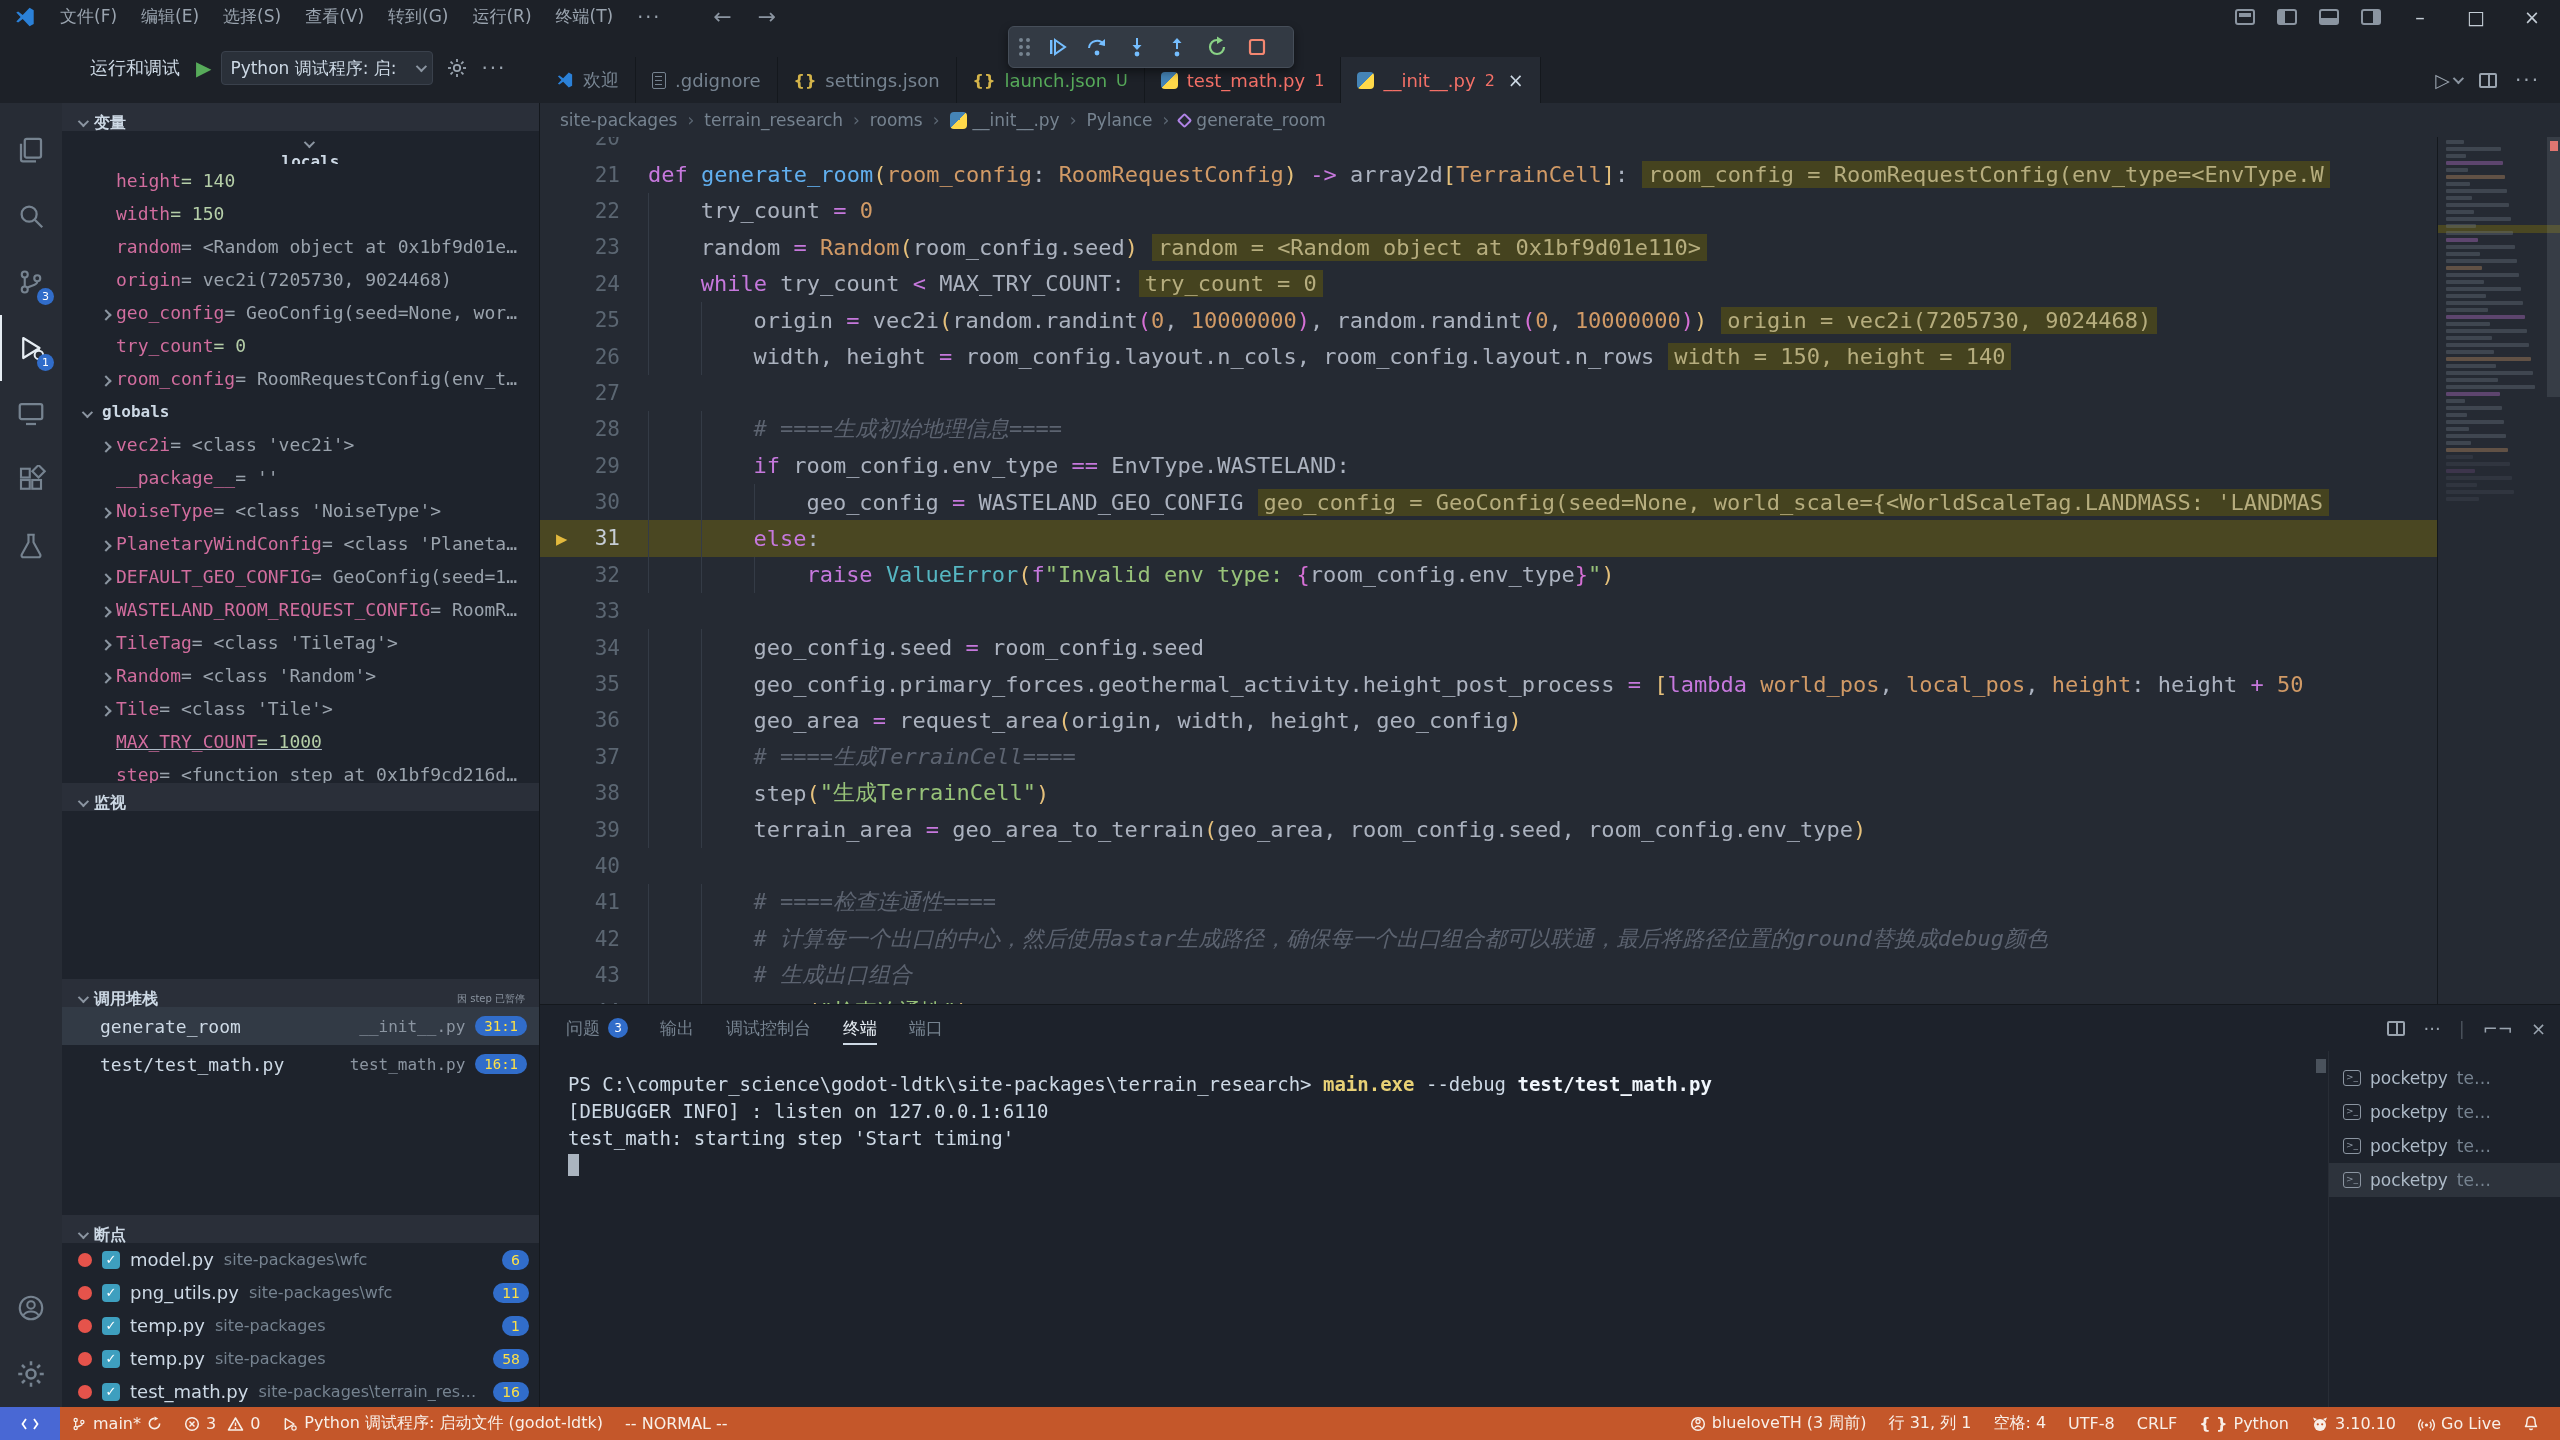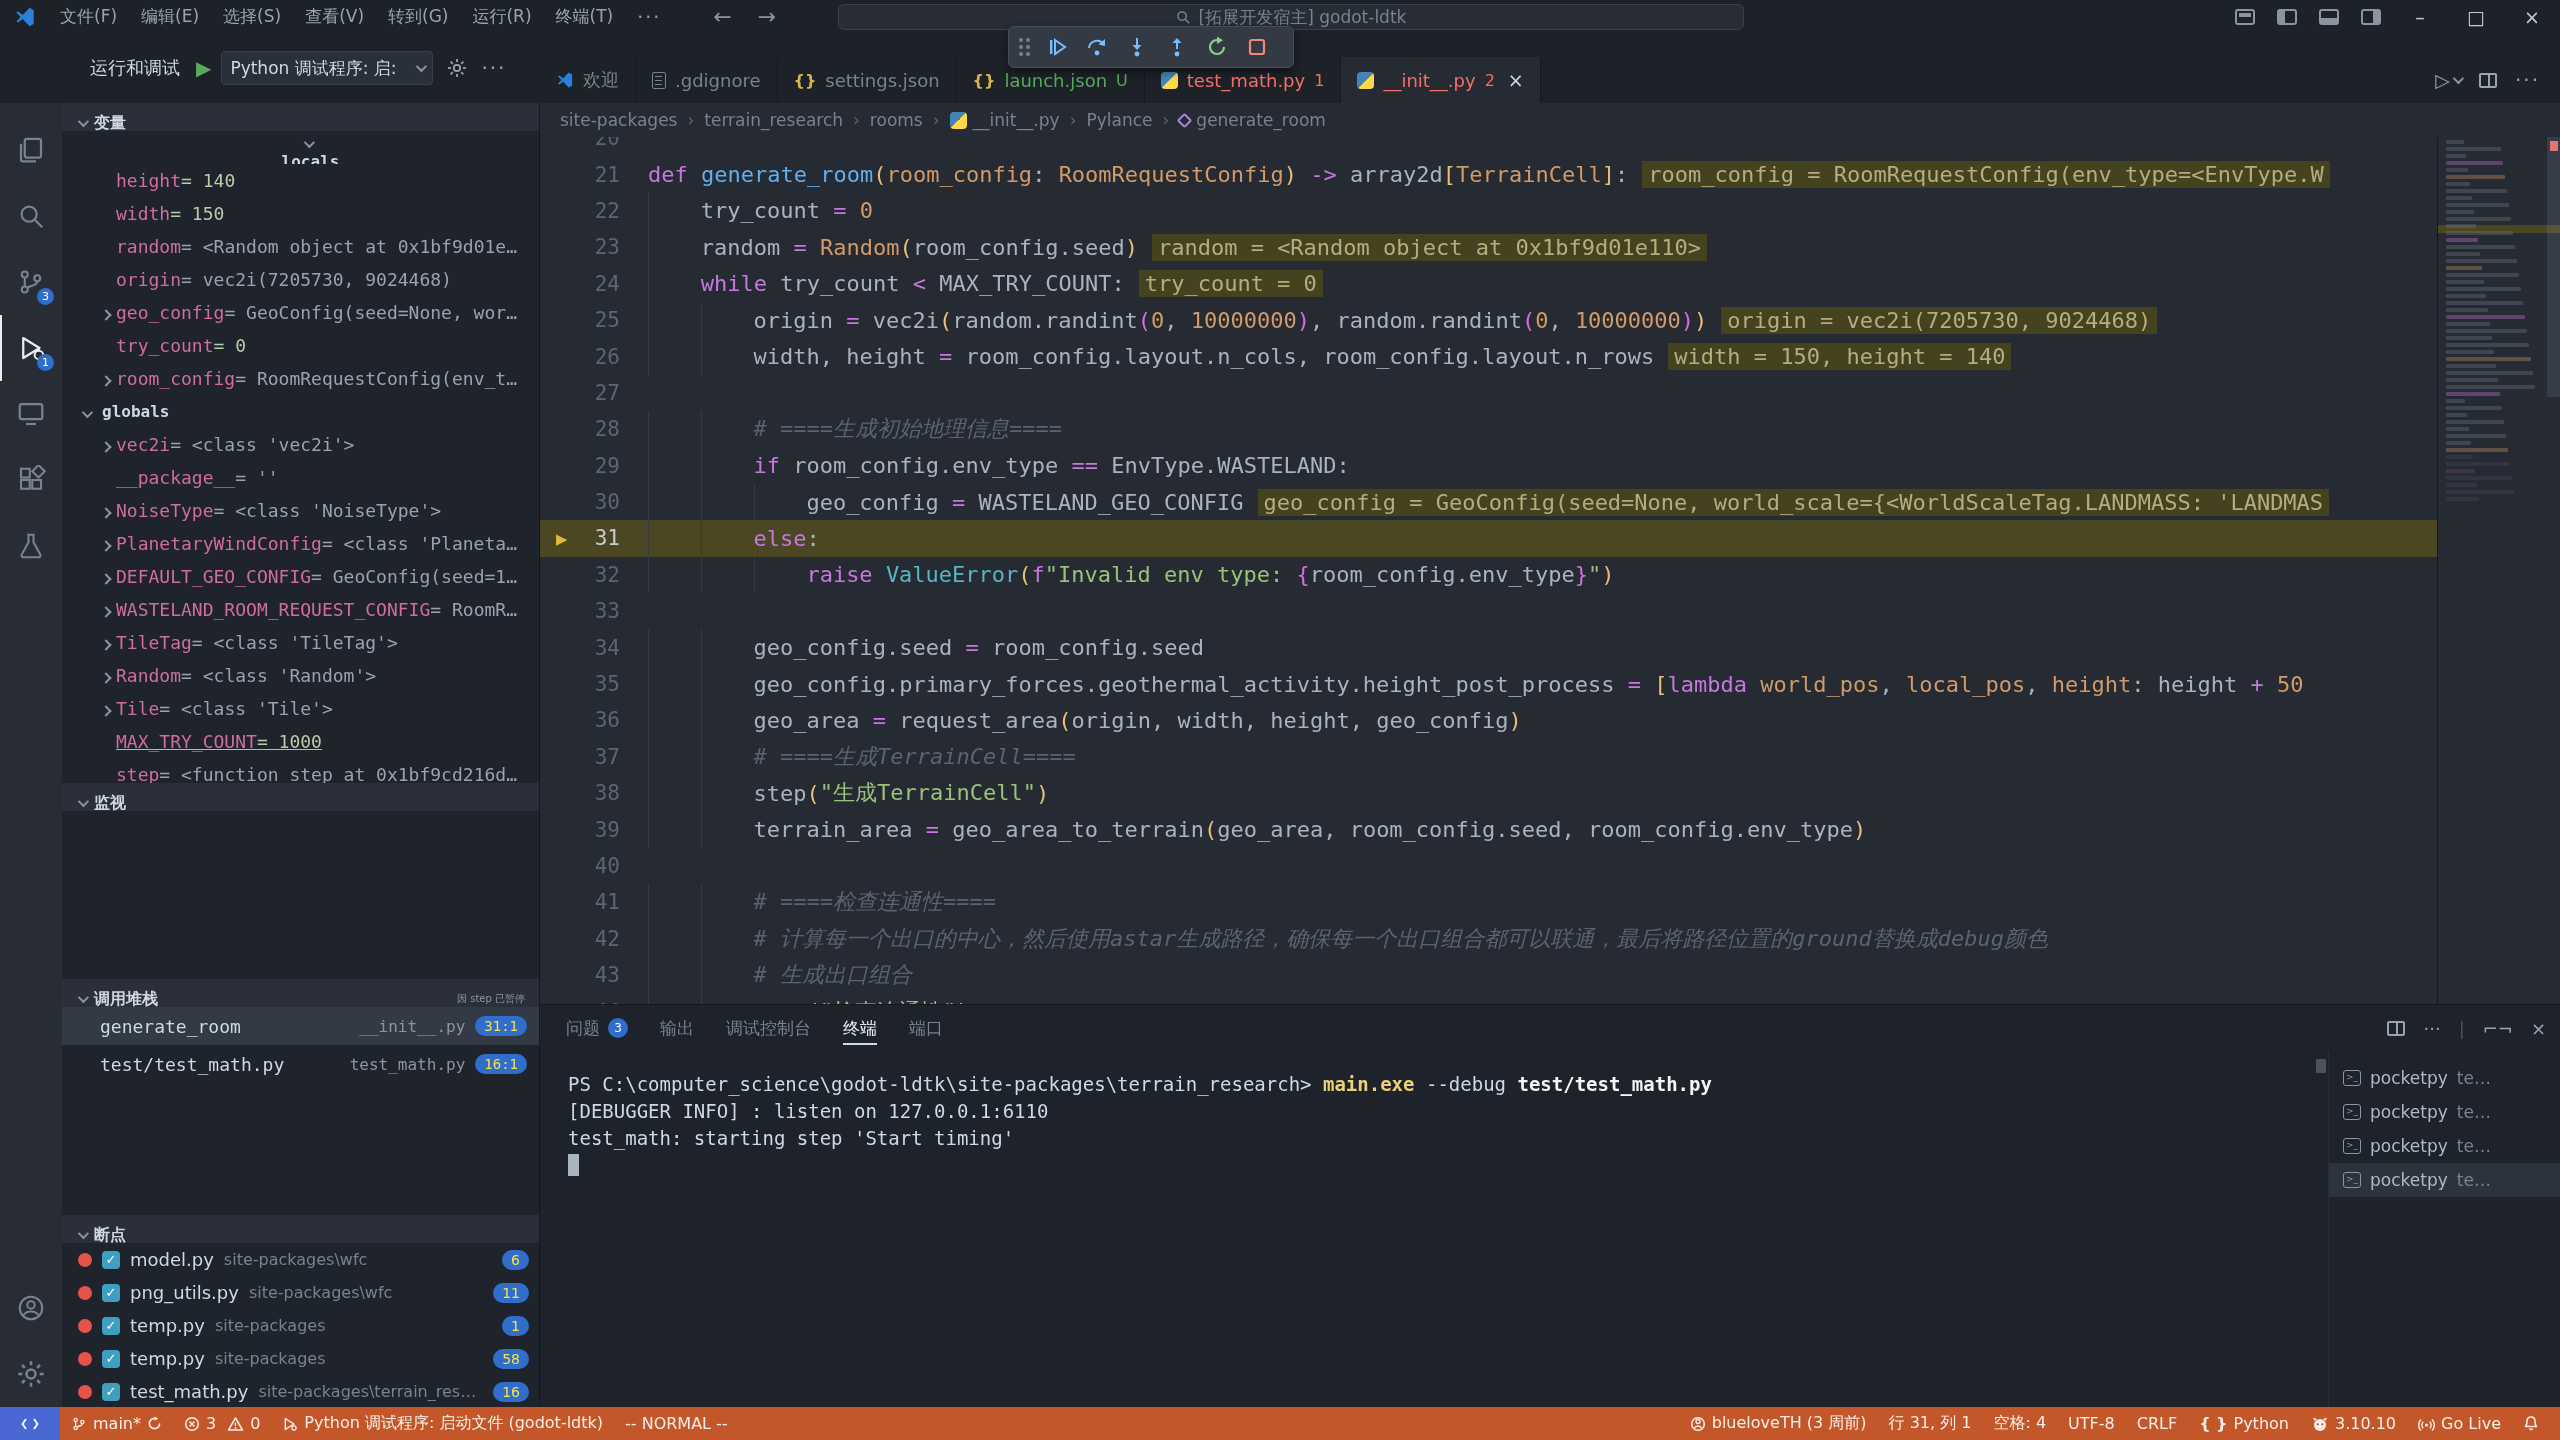--- a/index.html
+++ b/index.html
@@ -146,27 +146,20 @@
       <span class="menu-item">选择(S)</span>
       <span class="menu-item">查看(V)</span>
       <span class="menu-item">转到(G)</span>
       <span class="menu-item">运行(R)</span>
       <span class="menu-item">终端(T)</span>
     </div>
   <span class="menu-more">···</span>
   <div class="nav-arrows">
     <span>←</span>
     <span>→</span>
-  </div>
-  <div class="searchbox">
-    <svg class="ic" width="15" height="15" viewBox="0 0 16 16">
-        <circle cx="6.5" cy="6.5" r="4.5" fill="none" stroke="#768390" stroke-width="1.6"></circle>
-        <line x1="10" y1="10" x2="14" y2="14" stroke="#768390" stroke-width="1.6"></line>
-      </svg>
-    <span>[拓展开发宿主] godot-ldtk</span>
   </div>
   <div class="tb-right">
     <span class="layout-ic g"></span>
     <span class="layout-ic l"></span>
     <span class="layout-ic b"></span>
     <span class="layout-ic r"></span>
     <span class="winbtn">–</span>
     <span class="winbtn">□</span>
     <span class="winbtn">×</span>
   </div>

